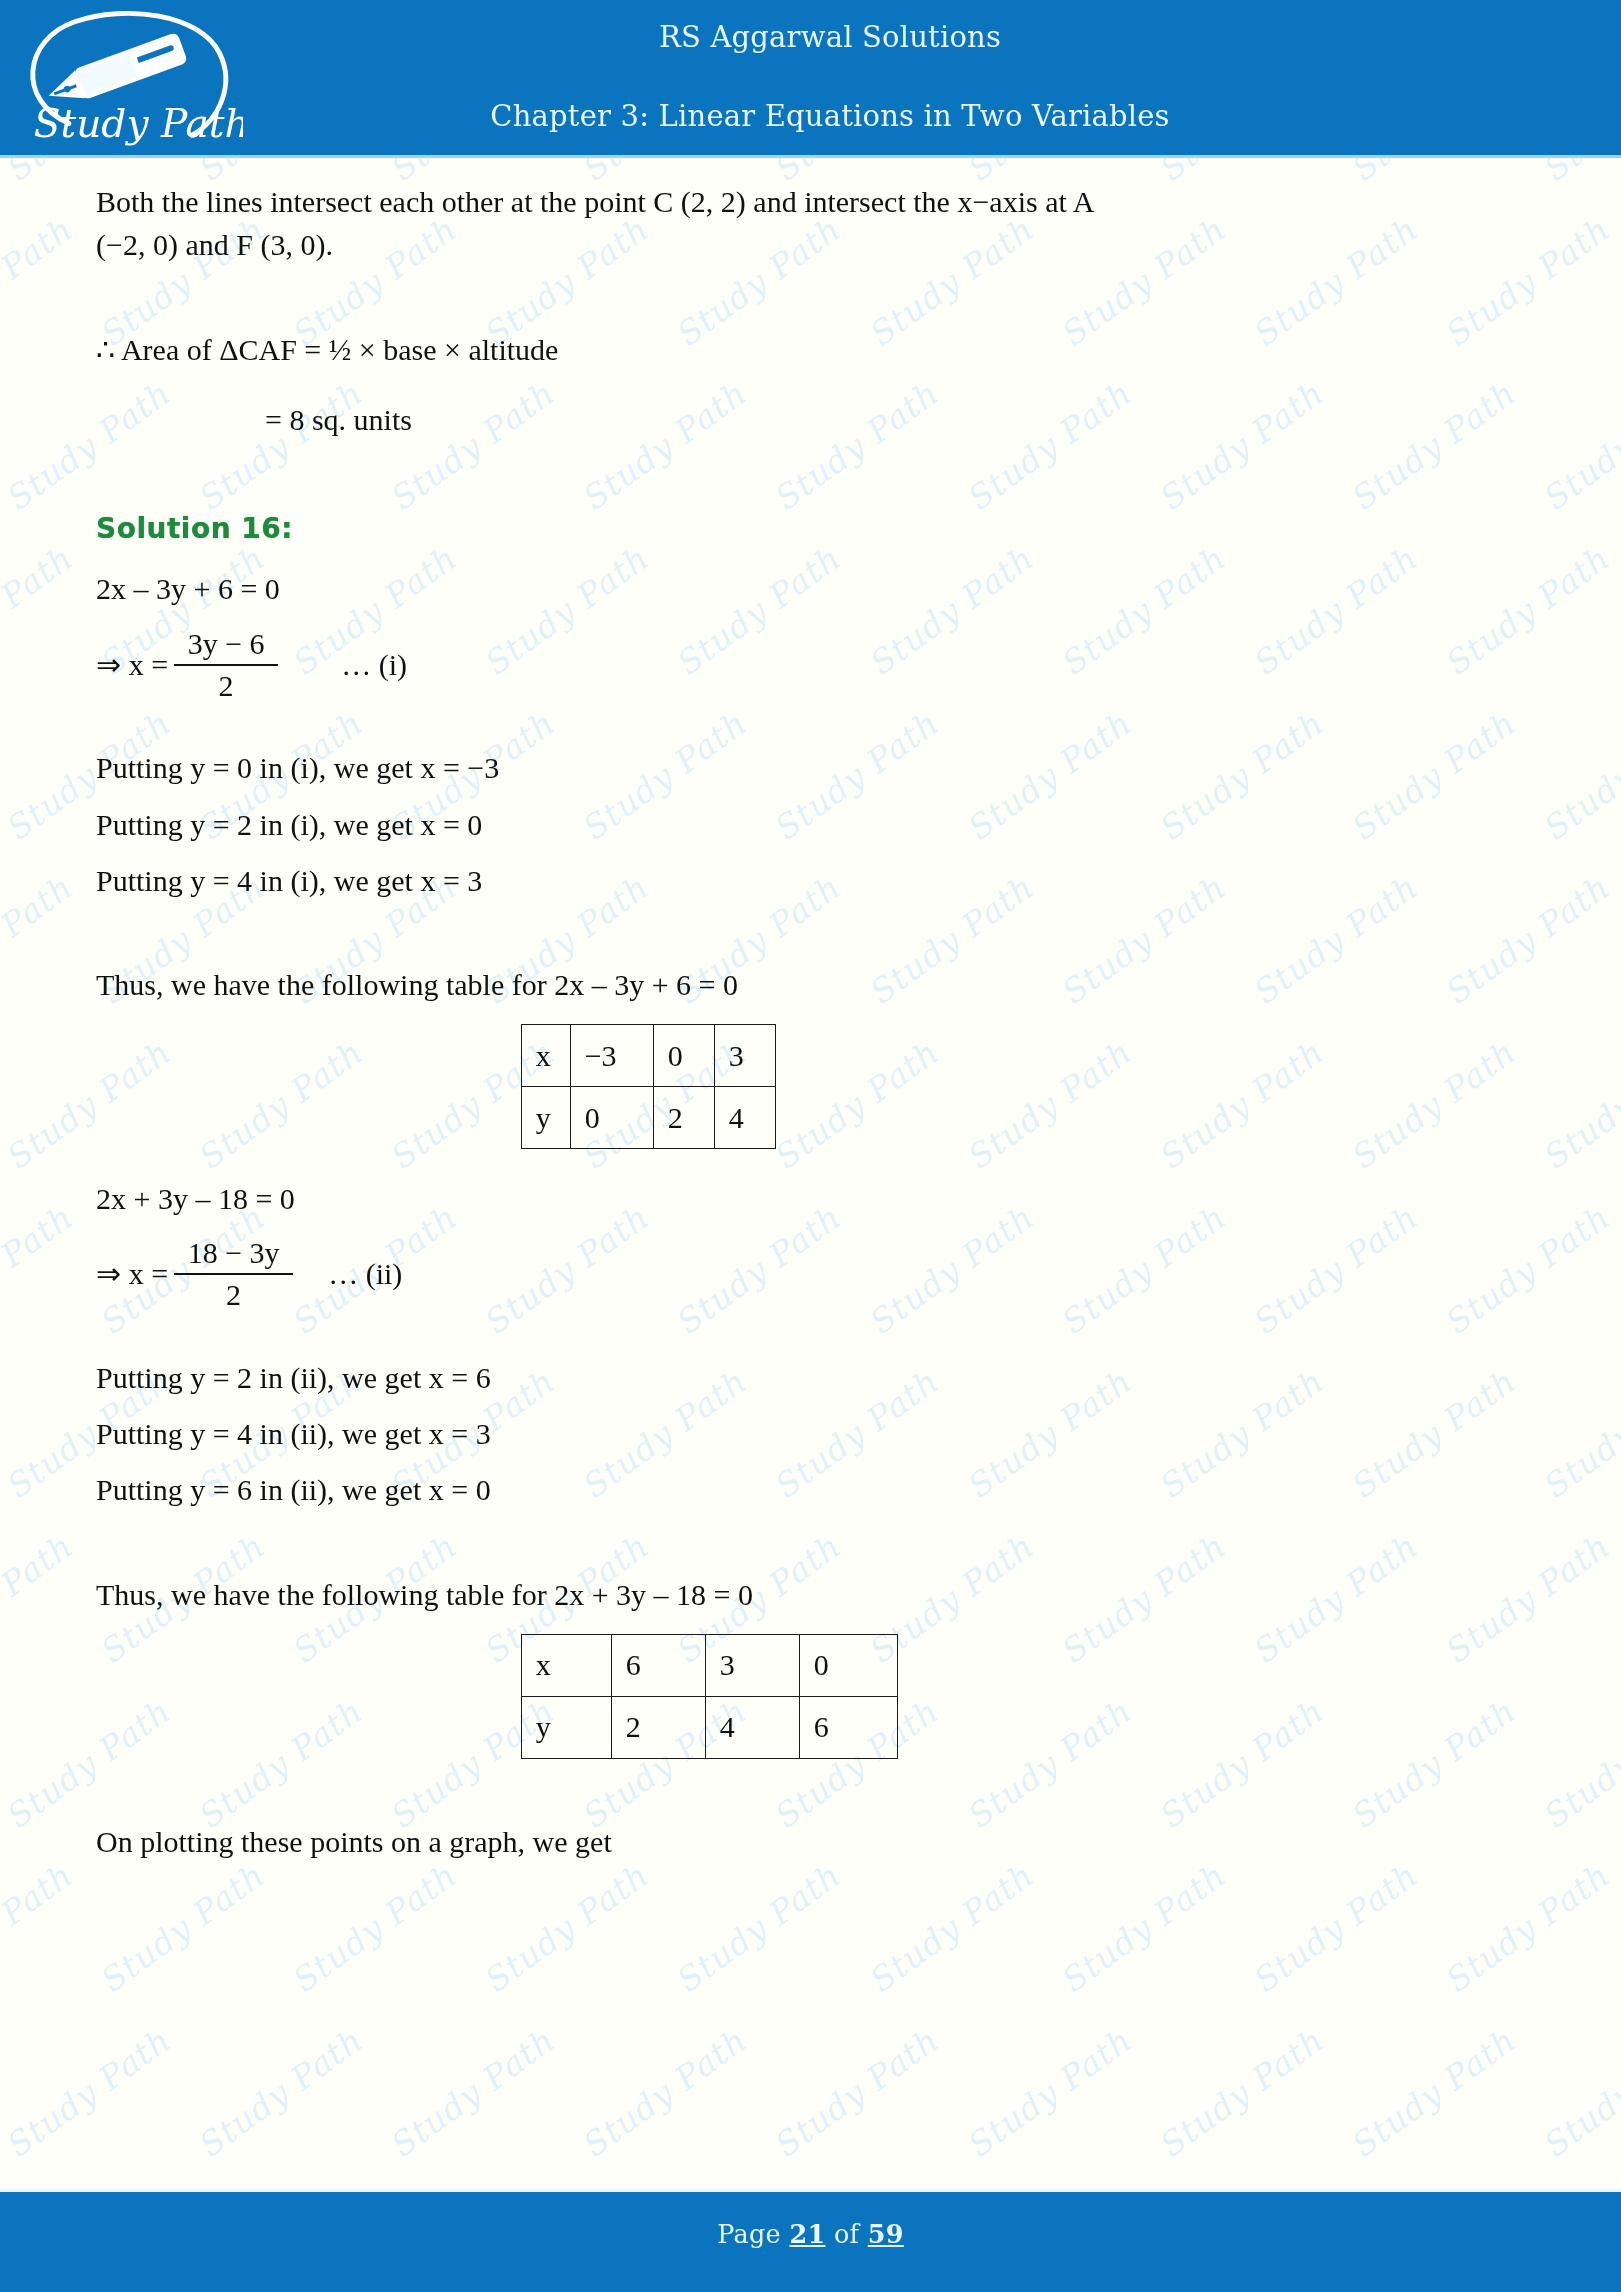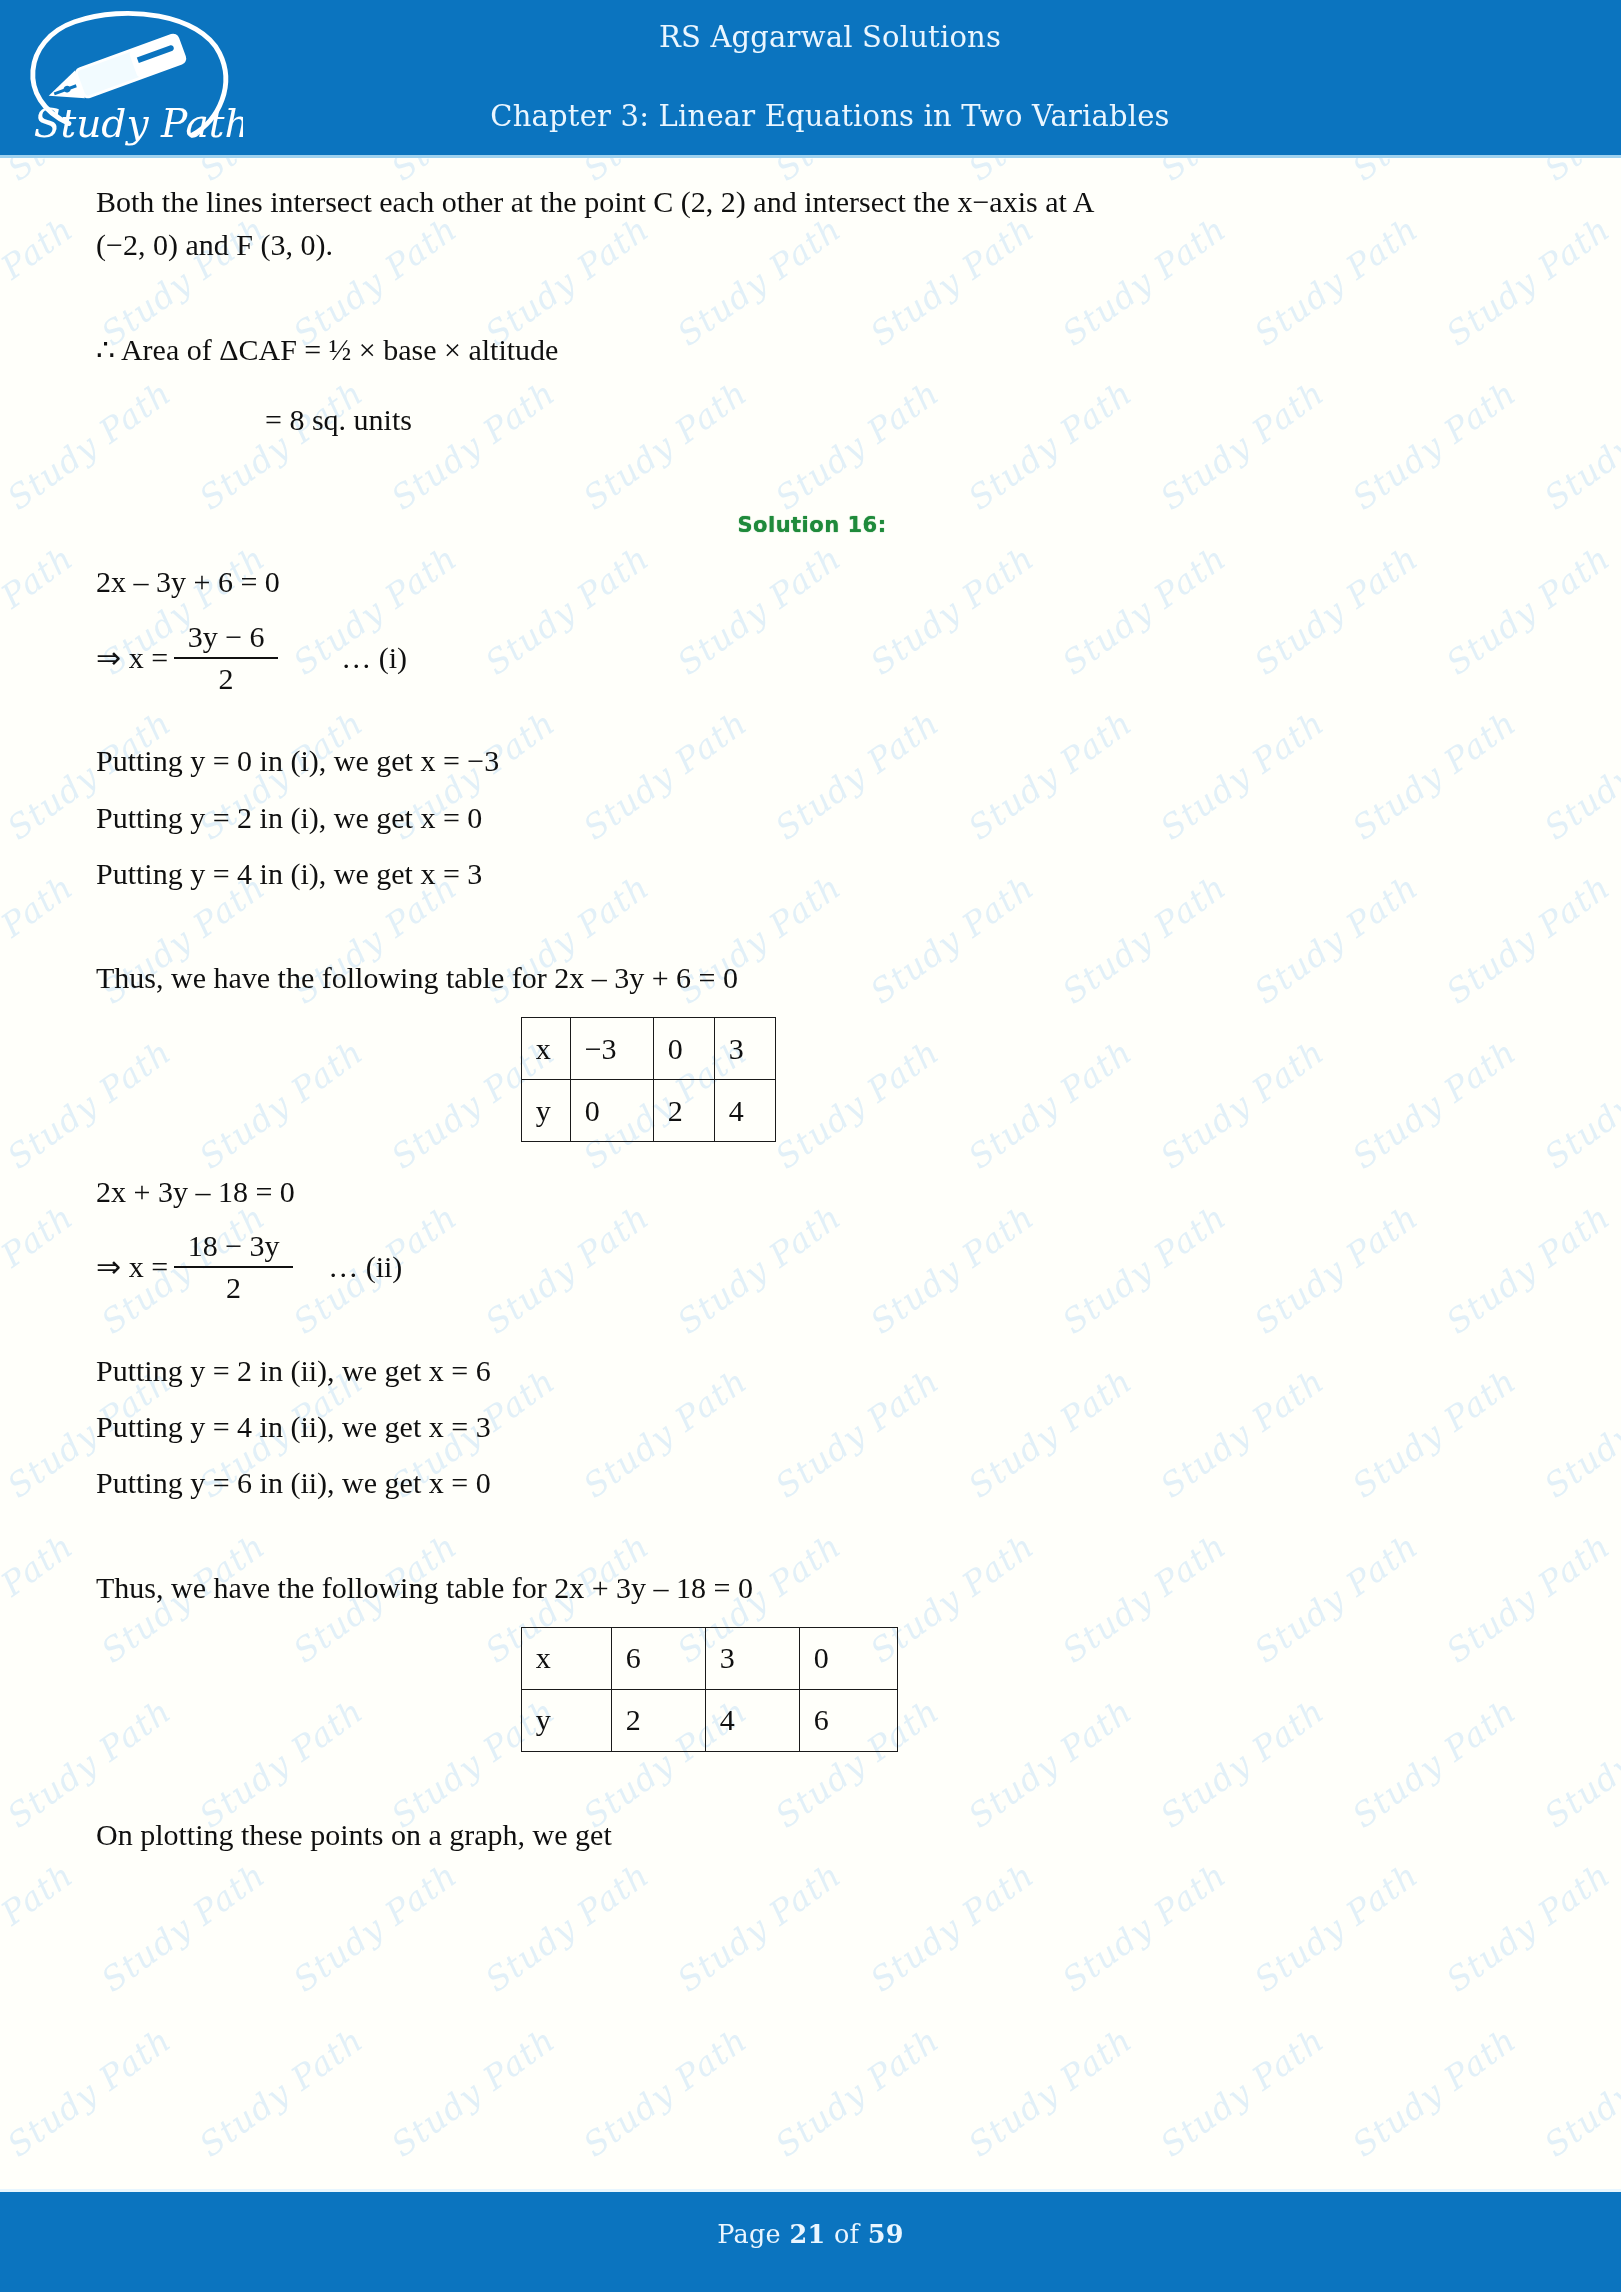--- a/index.html
+++ b/index.html
@@ -109,21 +109,21 @@
     background:#e8f6fe;
     z-index:6;
   }
   .footer-text {
     margin-top:27.4px;
     color:#eaf6ff;
     font-family:"DejaVu Serif", serif;
     font-size:25.5px;
     letter-spacing:0.3px;
   }
-  .footer-text b { font-weight:700; }
+  .footer-text b { font-weight:700;text-decoration:underline; }
 
   
   .content {
     position:absolute;
     left:0; top:158px;
     width:1621px;
     height:2149px;
     padding:0 93px 0 96px;
     z-index:3;
     font-size:30px;
@@ -147,25 +147,24 @@
     line-height:1.45;
     color:#101010;
     white-space:nowrap;
   }
 
   .indent-area { padding-left:169px; }
 
   .soln-head {
     font-family:"DejaVu Sans", sans-serif;
     font-weight:700;
-    font-size:21px;
+    font-size:28px;
     color:#1f8a3b;
     letter-spacing:0.5px;
     text-shadow:0 0 1px #1f8a3b;
-    text-align:center;
   }
 
   
   .fracline {
     display:flex;
     align-items:center;
     font-size:30px;
     line-height:1;
     white-space:nowrap;
   }

